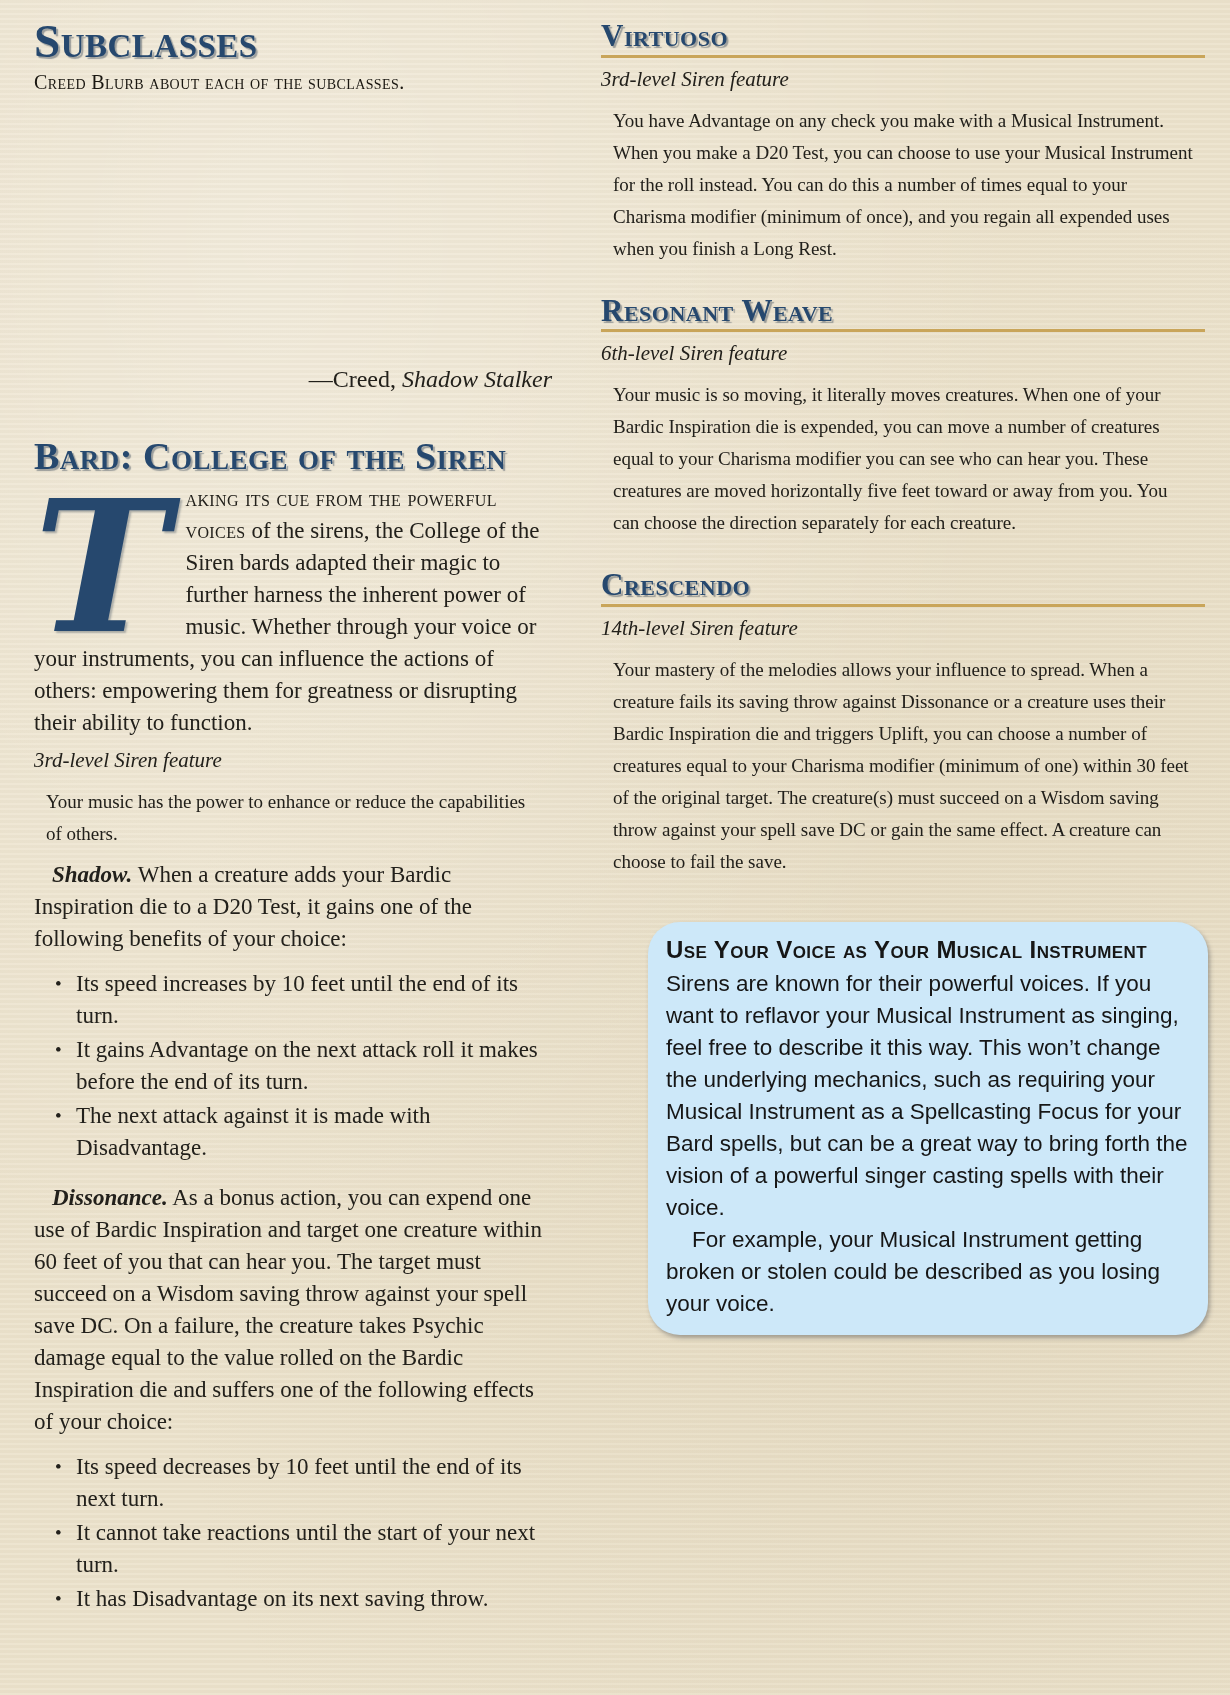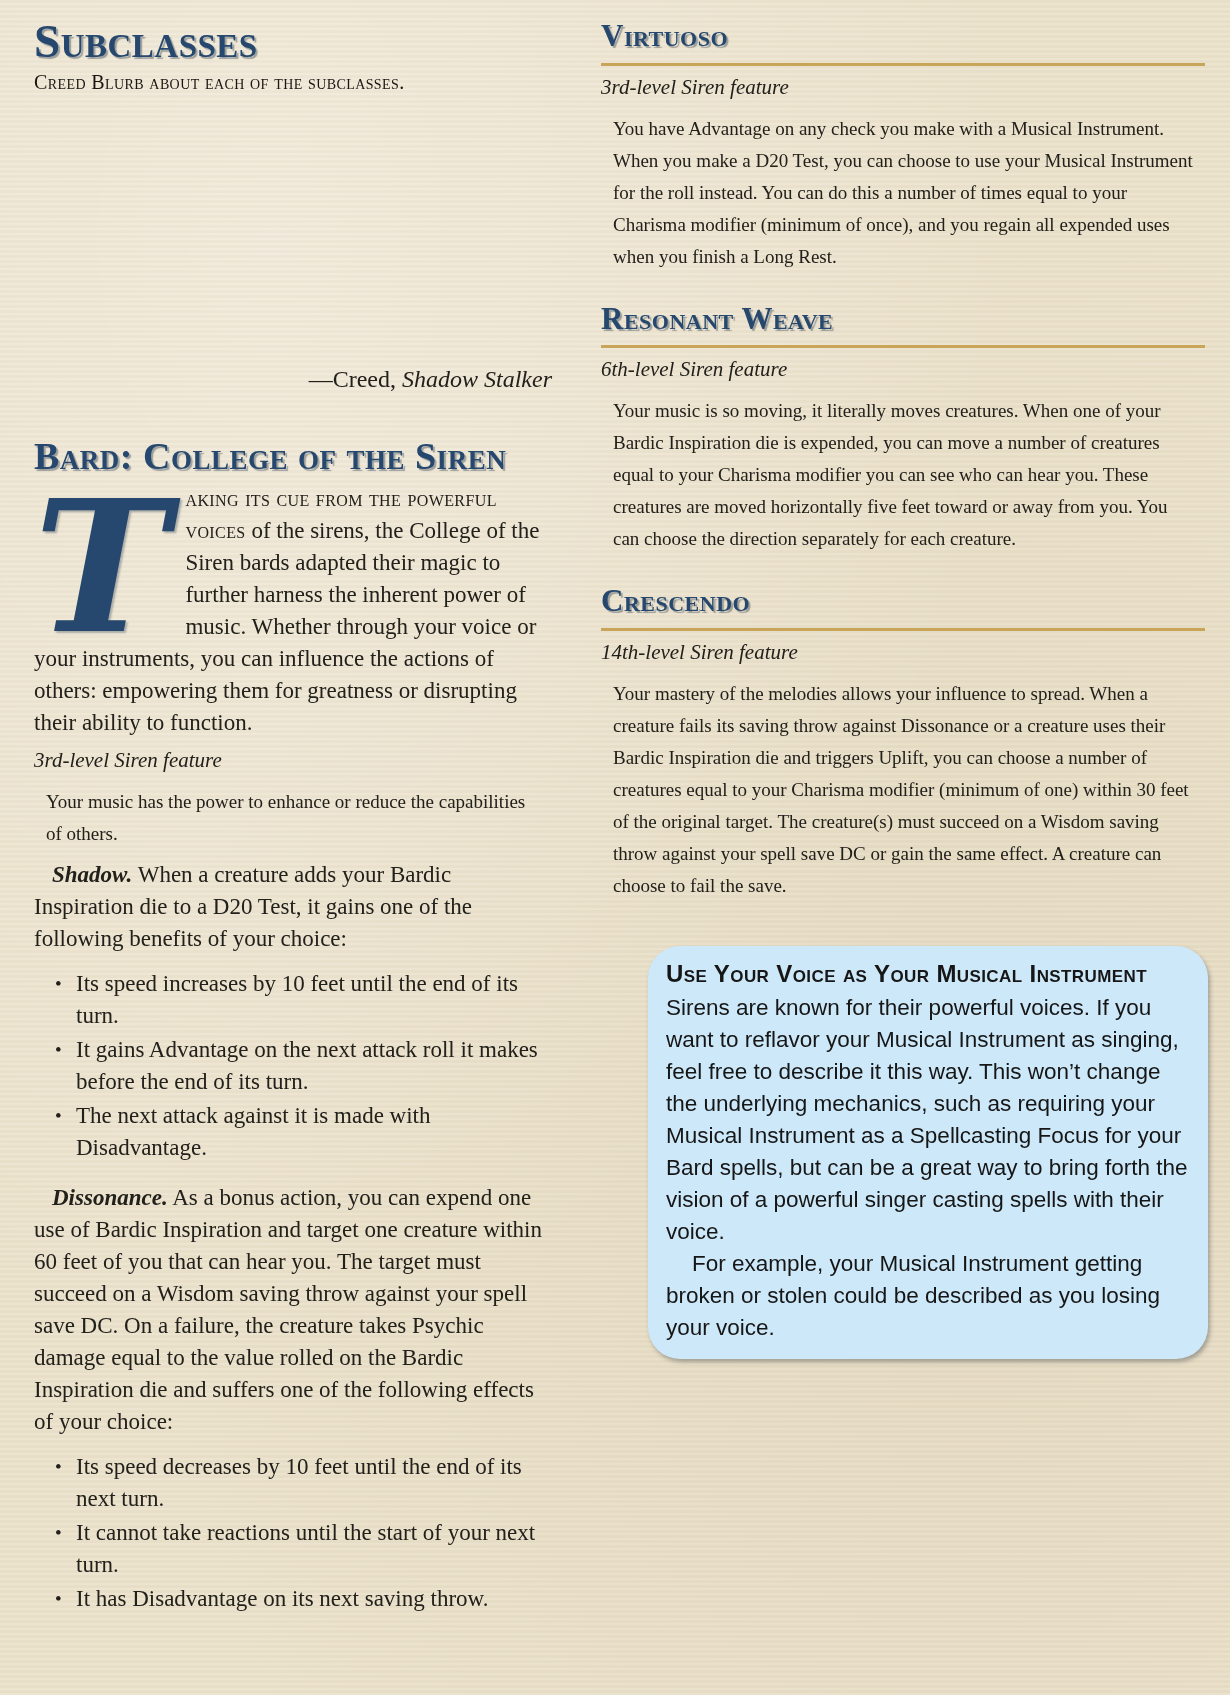--- a/index.html
+++ b/index.html
@@ -33,21 +33,21 @@
 
   h1,h2,h3{
     margin:0;color:var(--navy);
     font-variant:small-caps;font-weight:700;
     letter-spacing:0.5px;line-height:1.02;
     text-shadow:2px 2px 1px var(--navy-shadow);
   }
   h1{font-size:47px;}
   h2{font-size:38px;margin-top:44px;}
   h3{
-    font-size:31px;margin-top:30px;padding-bottom:11px;
+    font-size:31px;margin-top:30px;padding-bottom:3px;
     border-bottom:3px solid var(--gold);
   }
   .subtitle{
     font-variant:small-caps;font-size:20px;letter-spacing:0.4px;
     margin-top:5px;color:#191610;
   }
   .spacer{height:272px;}
   .attribution{
     text-align:right;font-size:24px;padding-right:4px;
   }

